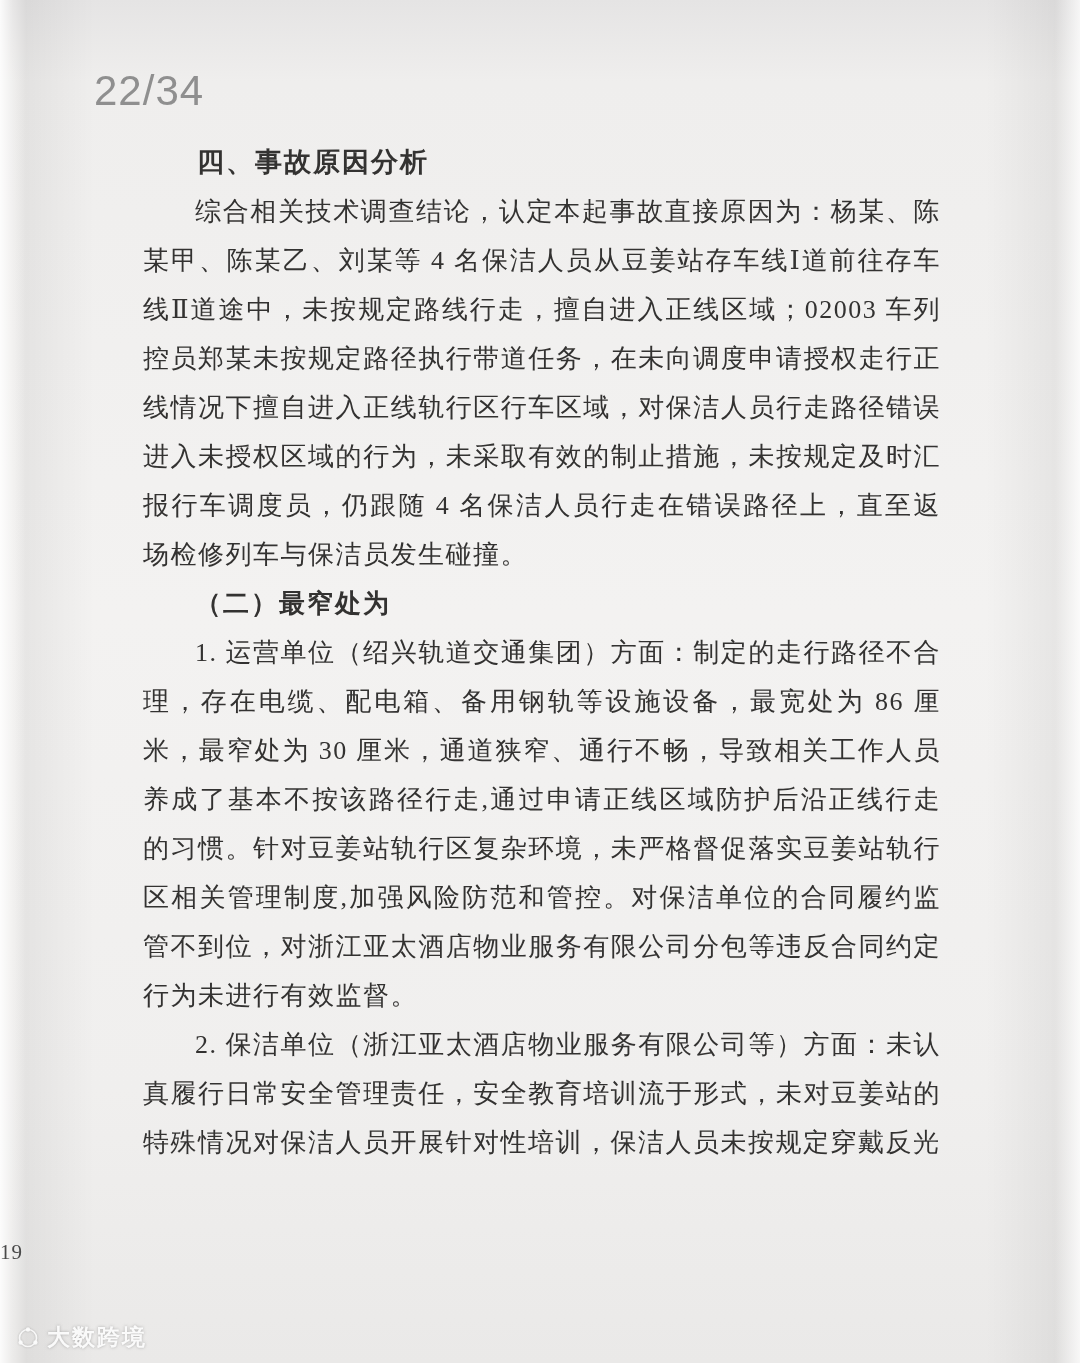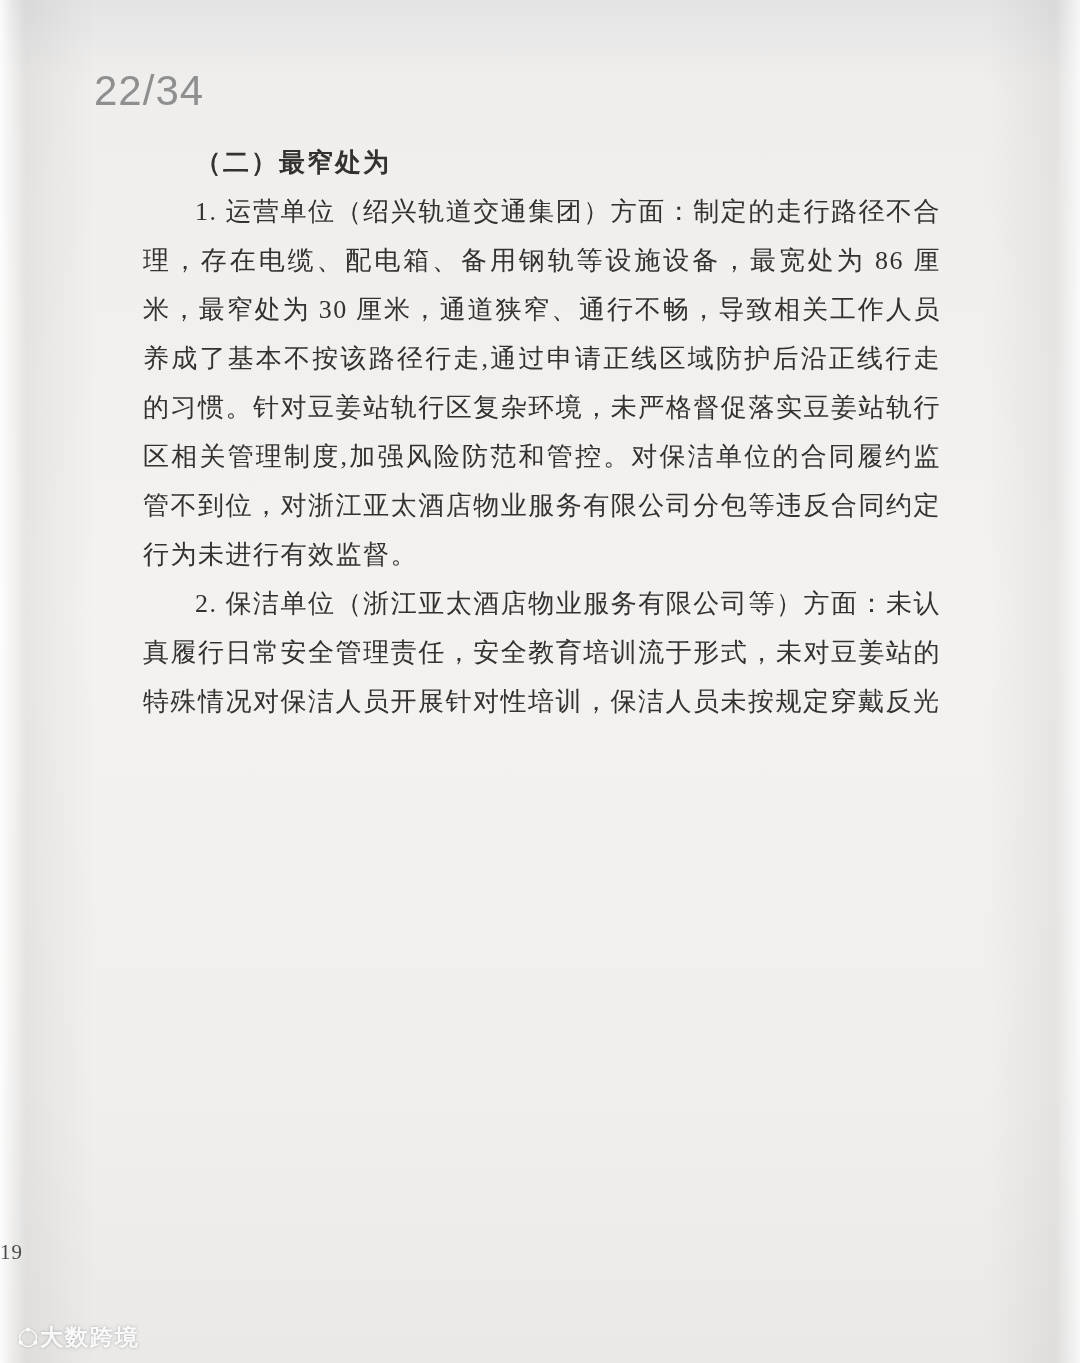--- a/index.html
+++ b/index.html
@@ -36,38 +36,40 @@
     font-family: "Liberation Sans", "DejaVu Sans", sans-serif;
     font-size: 27px !important;
   }
   .doc-subheading { font-weight: 700; letter-spacing: 2px; }
   .page-number {
     position: absolute; left: 0; top: 1240px; width: 1080px; text-align: left;
     font-size: 21px; color: #4a4a4a; letter-spacing: 1px;
   }
   .watermark {
     position: absolute; left: 16px; bottom: 10px;
-    display: flex; align-items: center; gap: 0;
+    display: flex; align-items: center; gap: 7px;
     color: rgba(255,255,255,.92);
     font-family: "Liberation Sans", "DejaVu Sans", sans-serif;
     font-size: 23px; font-weight: 700; letter-spacing: 2px;
     text-shadow: 0 0 3px rgba(110,110,110,.5);
   }
   .wm-icon svg { display: block; opacity: .92; filter: drop-shadow(0 0 1px rgba(110,110,110,.45)); }
 </style>
 </head>
 <body>
 
 <div class="screen">
 
   <div class="page-indicator">22/34</div>
 
   <div class="doc-content">
+    <h1 class="doc-heading">四、事故原因分析</h1>
 
 
+    <p>综合相关技术调查结论，认定本起事故直接原因为：杨某、陈某甲、陈某乙、刘某等 4 名保洁人员从豆姜站存车线Ⅰ道前往存车线Ⅱ道途中，未按规定路线行走，擅自进入正线区域；02003 车列控员郑某未按规定路径执行带道任务，在未向调度申请授权走行正线情况下擅自进入正线轨行区行车区域，对保洁人员行走路径错误进入未授权区域的行为，未采取有效的制止措施，未按规定及时汇报行车调度员，仍跟随 4 名保洁人员行走在错误路径上，直至返场检修列车与保洁员发生碰撞。</p>
 
     <h2 class="doc-subheading">（二）最窄处为</h2>
 
     <p>1. 运营单位（绍兴轨道交通集团）方面：制定的走行路径不合理，存在电缆、配电箱、备用钢轨等设施设备，最宽处为 86 厘米，最窄处为 30 厘米，通道狭窄、通行不畅，导致相关工作人员养成了基本不按该路径行走,通过申请正线区域防护后沿正线行走的习惯。针对豆姜站轨行区复杂环境，未严格督促落实豆姜站轨行区相关管理制度,加强风险防范和管控。对保洁单位的合同履约监管不到位，对浙江亚太酒店物业服务有限公司分包等违反合同约定行为未进行有效监督。</p>
 
     <p>2. 保洁单位（浙江亚太酒店物业服务有限公司等）方面：未认真履行日常安全管理责任，安全教育培训流于形式，未对豆姜站的特殊情况对保洁人员开展针对性培训，保洁人员未按规定穿戴反光</p>
   </div>
 
   <div class="page-number">19</div>
 

